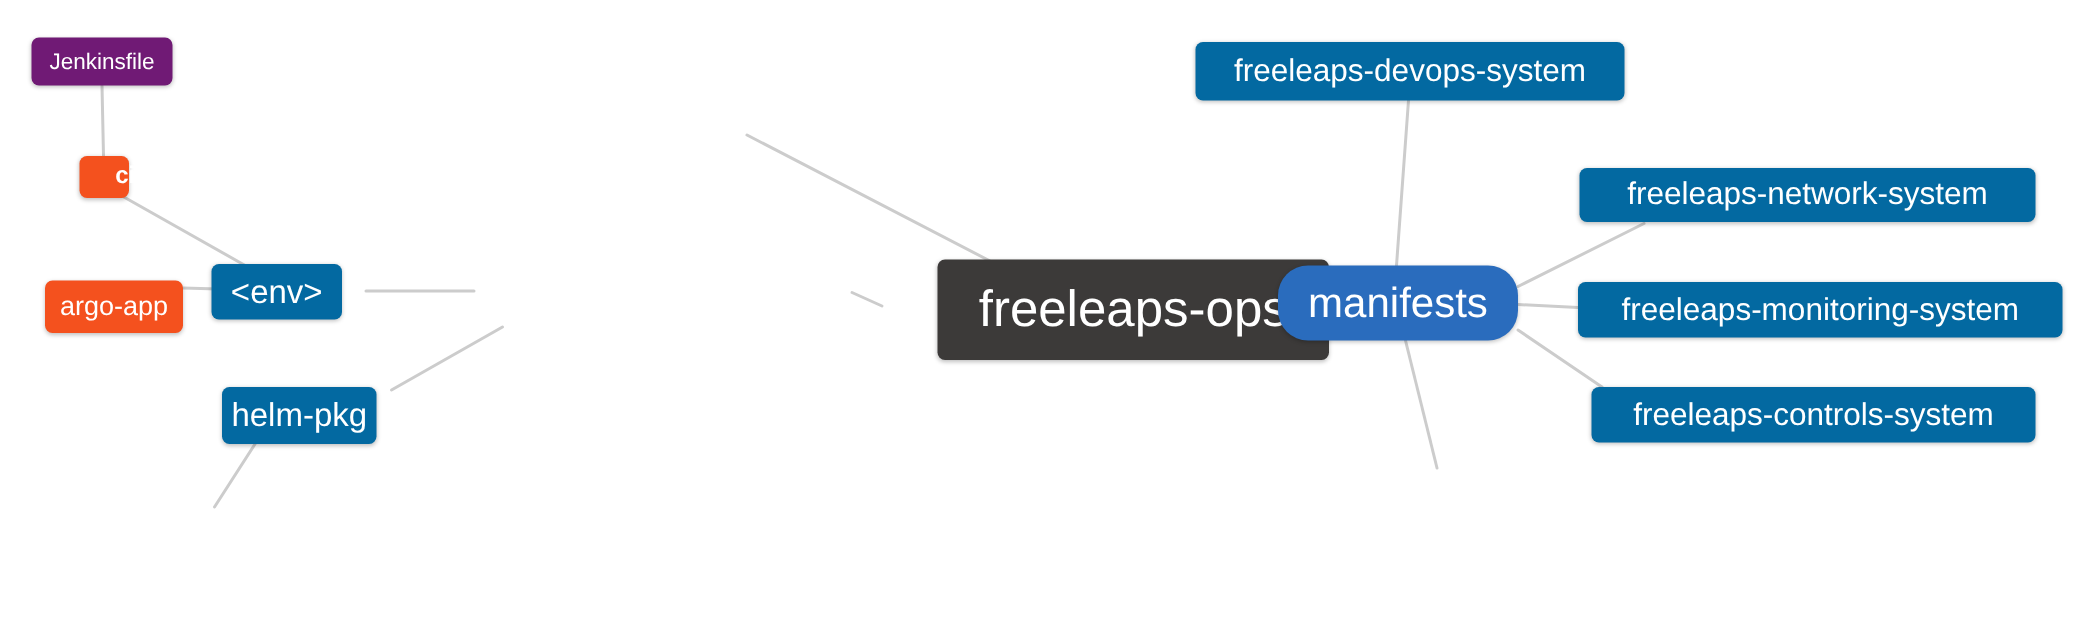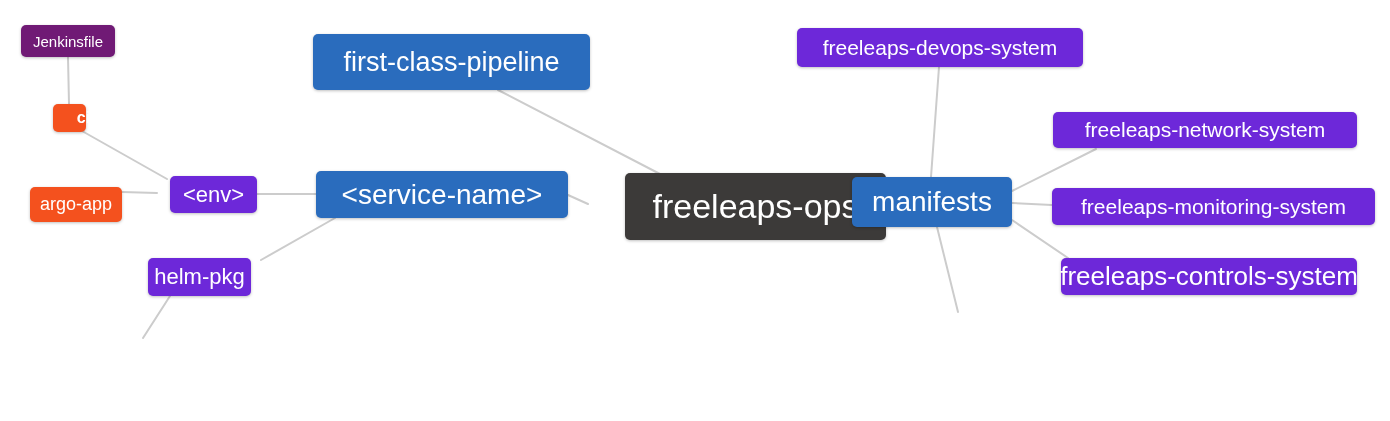--- a/index.html
+++ b/index.html
@@ -35,21 +35,21 @@
     justify-content: center;
     color: #ffffff;
     white-space: nowrap;
     border-radius: 5px;
     box-shadow: 0 1px 3px rgba(0,0,0,0.25);
     cursor: default;
     box-sizing: border-box;
   }
   .node.dark   { background: #3c3a39; }
   .node.blue   { background: #2a6cbd; }
-  .node.green  { background: #6d28d9; }
+  .node.green  { background: #0369a1; }
   .node.orange { background: #701a75; }
   .node.red    { background: #f4511e; }
   .bold { font-weight: 700; padding-left: 28px; }
 </style>
 </head>
 <body>
 
 <div class="canvas">
 
   <svg class="edges" viewBox="0 0 1390 421" aria-hidden="true">
@@ -68,35 +68,33 @@
     <line x1="1012" y1="220" x2="1068" y2="258"></line>
     <line x1="937" y1="227" x2="958" y2="312"></line>
   </svg>
 
   <div class="node orange" style="left:21px; top:25px; width:94px; height:32px; font-size:15px;">Jenkinsfile</div>
 
   <div class="node red bold" style="left:53px; top:104px; width:33px; height:28px; font-size:16px;">ci</div>
 
   <div class="node red" style="left:30px; top:187px; width:92px; height:35px; font-size:18px;">argo-app</div>
 
-  <div class="node green" style="left:170px; top:176px; width:87px; height:37px; font-size:22px;text-align:center;">&lt;env&gt;</div>
+  <div class="node green" style="left:141px; top:176px; width:87px; height:37px; font-size:22px;text-align:center;">&lt;env&gt;</div>
 
   <div class="node green" style="left:148px; top:258px; width:103px; height:38px; font-size:22px;">helm-pkg</div>
 
 
-  <div class="node blue" style="left:313px; top:34px; width:277px; height:56px; font-size:27px;">first-class-pipeline</div>
 
-  <div class="node blue" style="left:316px; top:171px; width:252px; height:47px; font-size:28px;">&lt;service-name&gt;</div>
 
   <div class="node dark" style="left:586px; top:173px; width:261px; height:67px; font-size:34px;margin-left:39px;">freeleaps-ops</div>
 
-  <div class="node blue" style="left:852px; top:177px; width:160px; height:50px; font-size:28px;">manifests</div>
+  <div class="node blue" style="left:852px; top:177px; width:160px; height:50px; font-size:28px;border-radius:20px;">manifests</div>
 
   <div class="node green" style="left:797px; top:28px; width:286px; height:39px; font-size:21px;">freeleaps-devops-system</div>
 
   <div class="node green" style="left:1053px; top:112px; width:304px; height:36px; font-size:21px;">freeleaps-network-system</div>
 
   <div class="node green" style="left:1052px; top:188px; width:323px; height:37px; font-size:21px;">freeleaps-monitoring-system</div>
 
-  <div class="node green" style="left:1061px; top:258px; width:296px; height:37px; font-size:26px;">freeleaps-controls-system</div>
+  <div class="node green" style="left:1061px; top:258px; width:296px; height:37px; font-size:21px;">freeleaps-controls-system</div>
 
 
 </div>
 
 </body></html>

